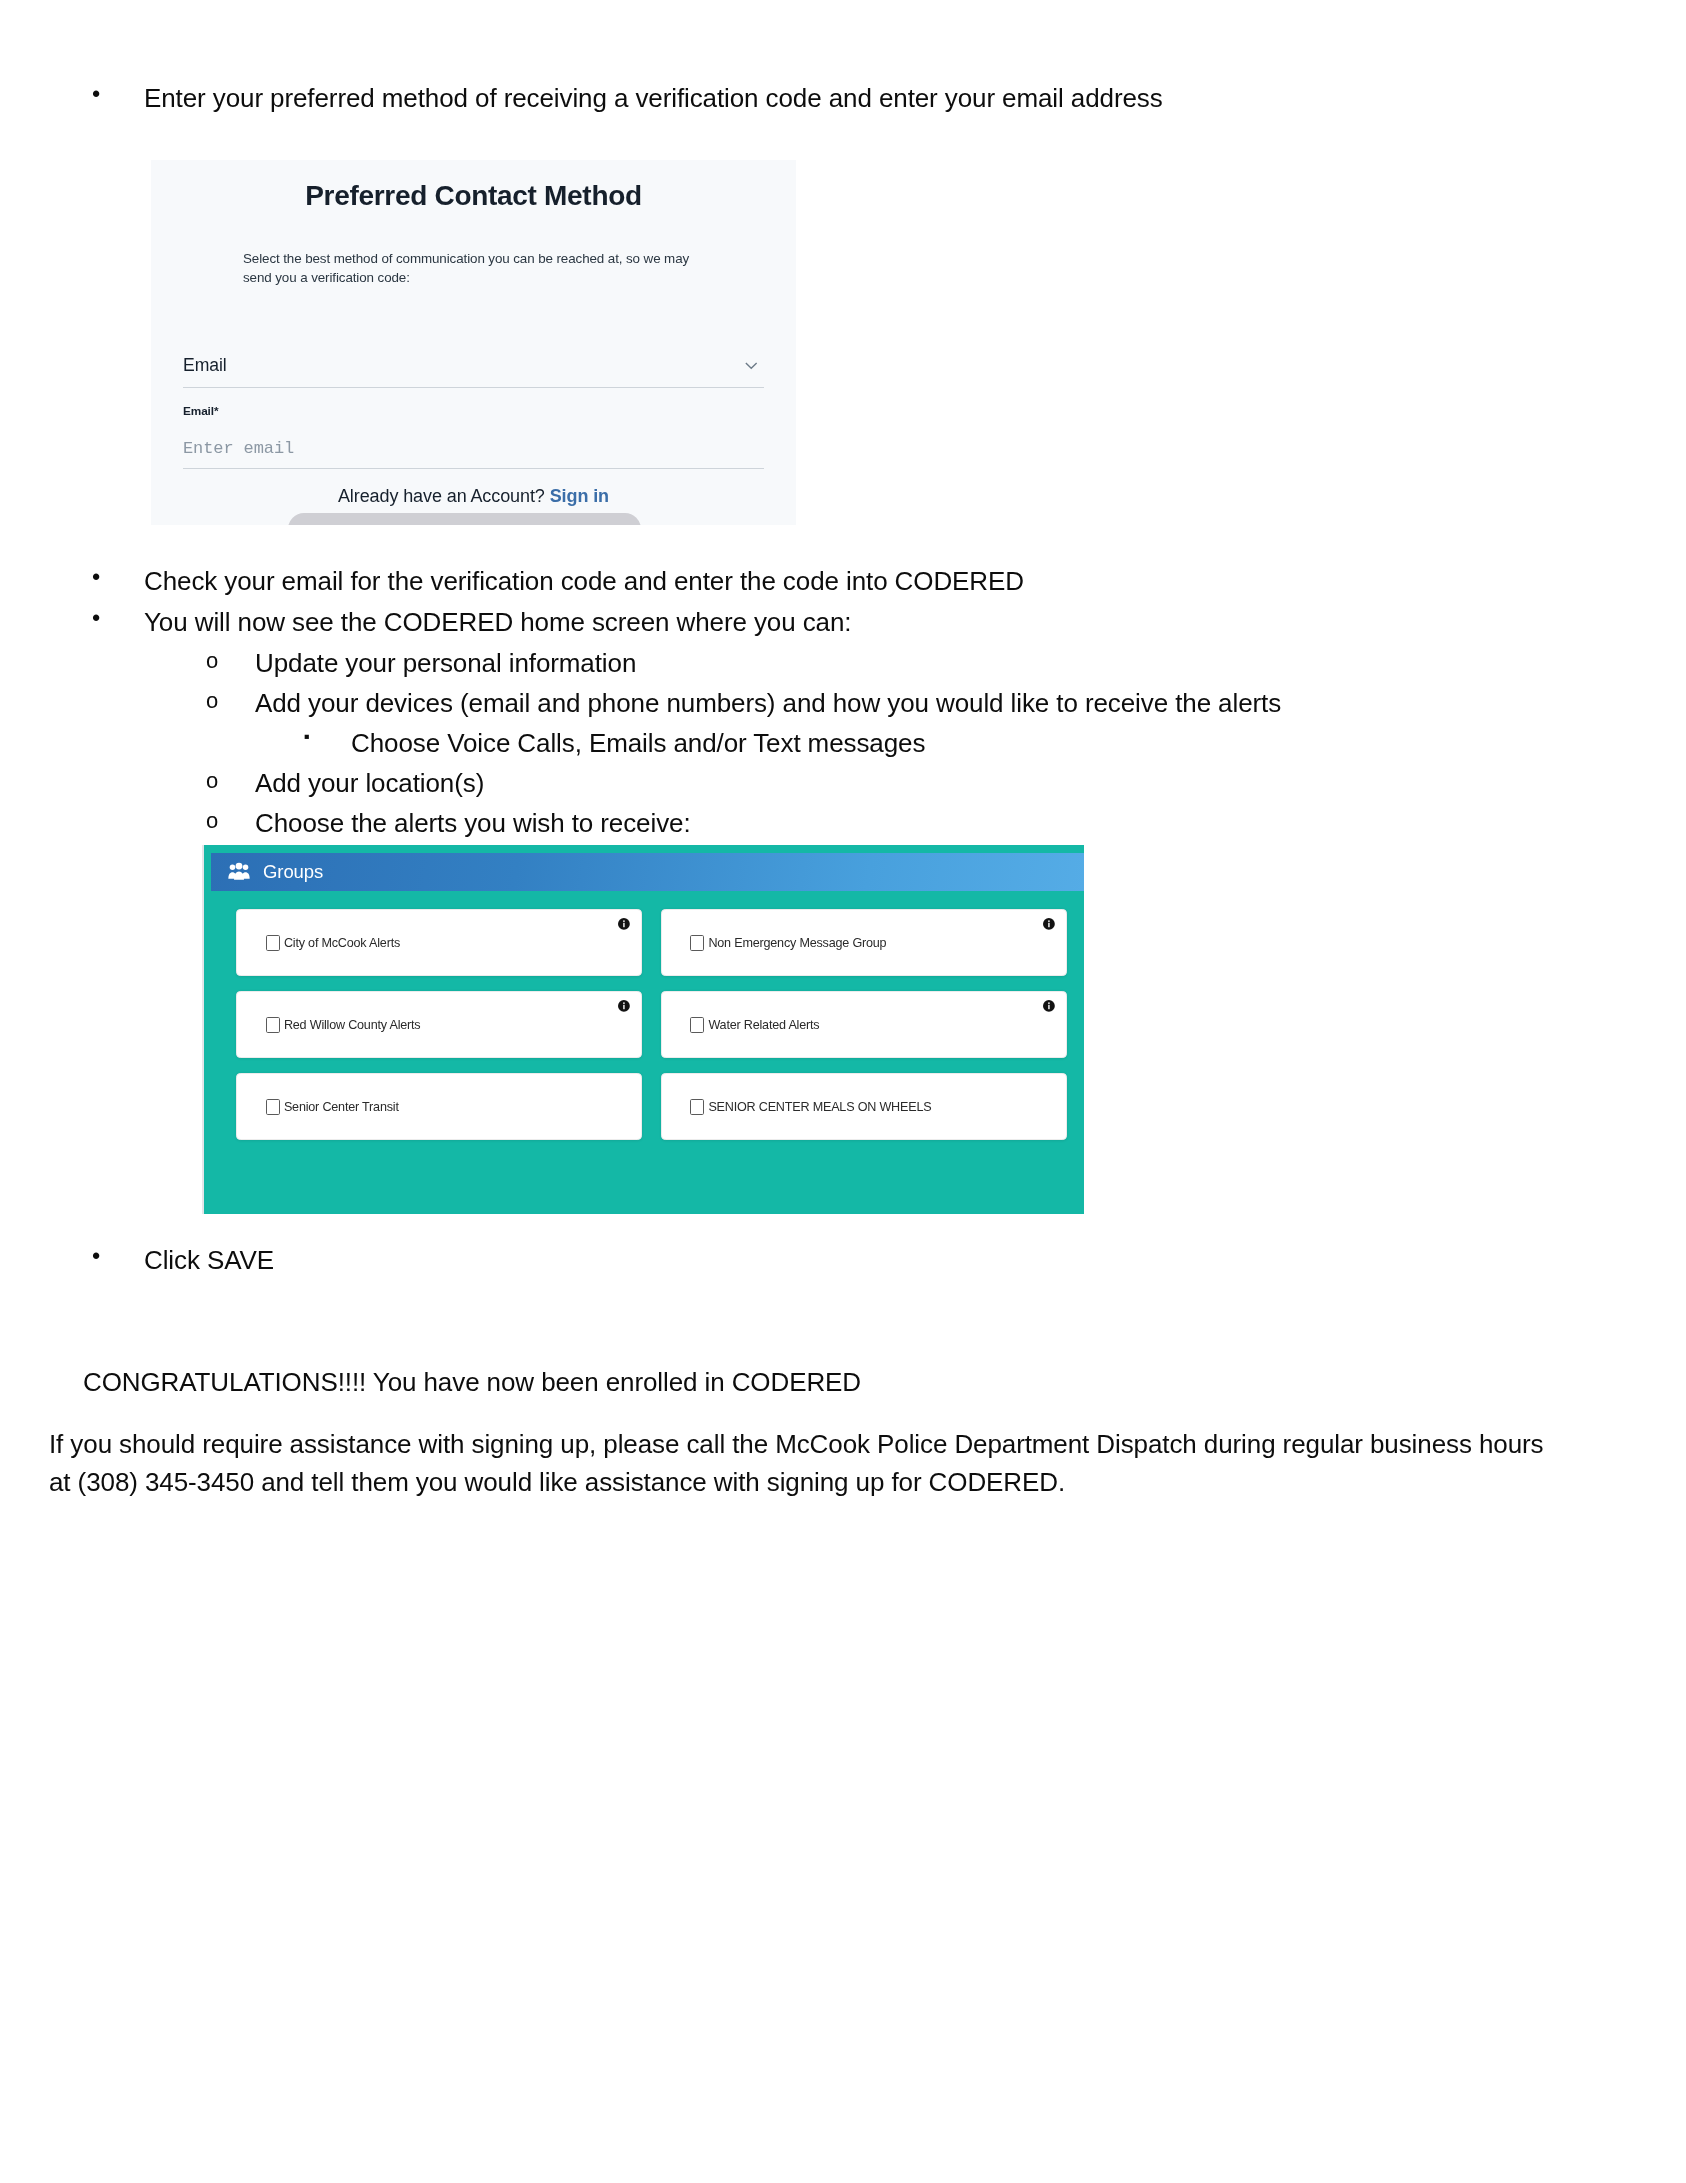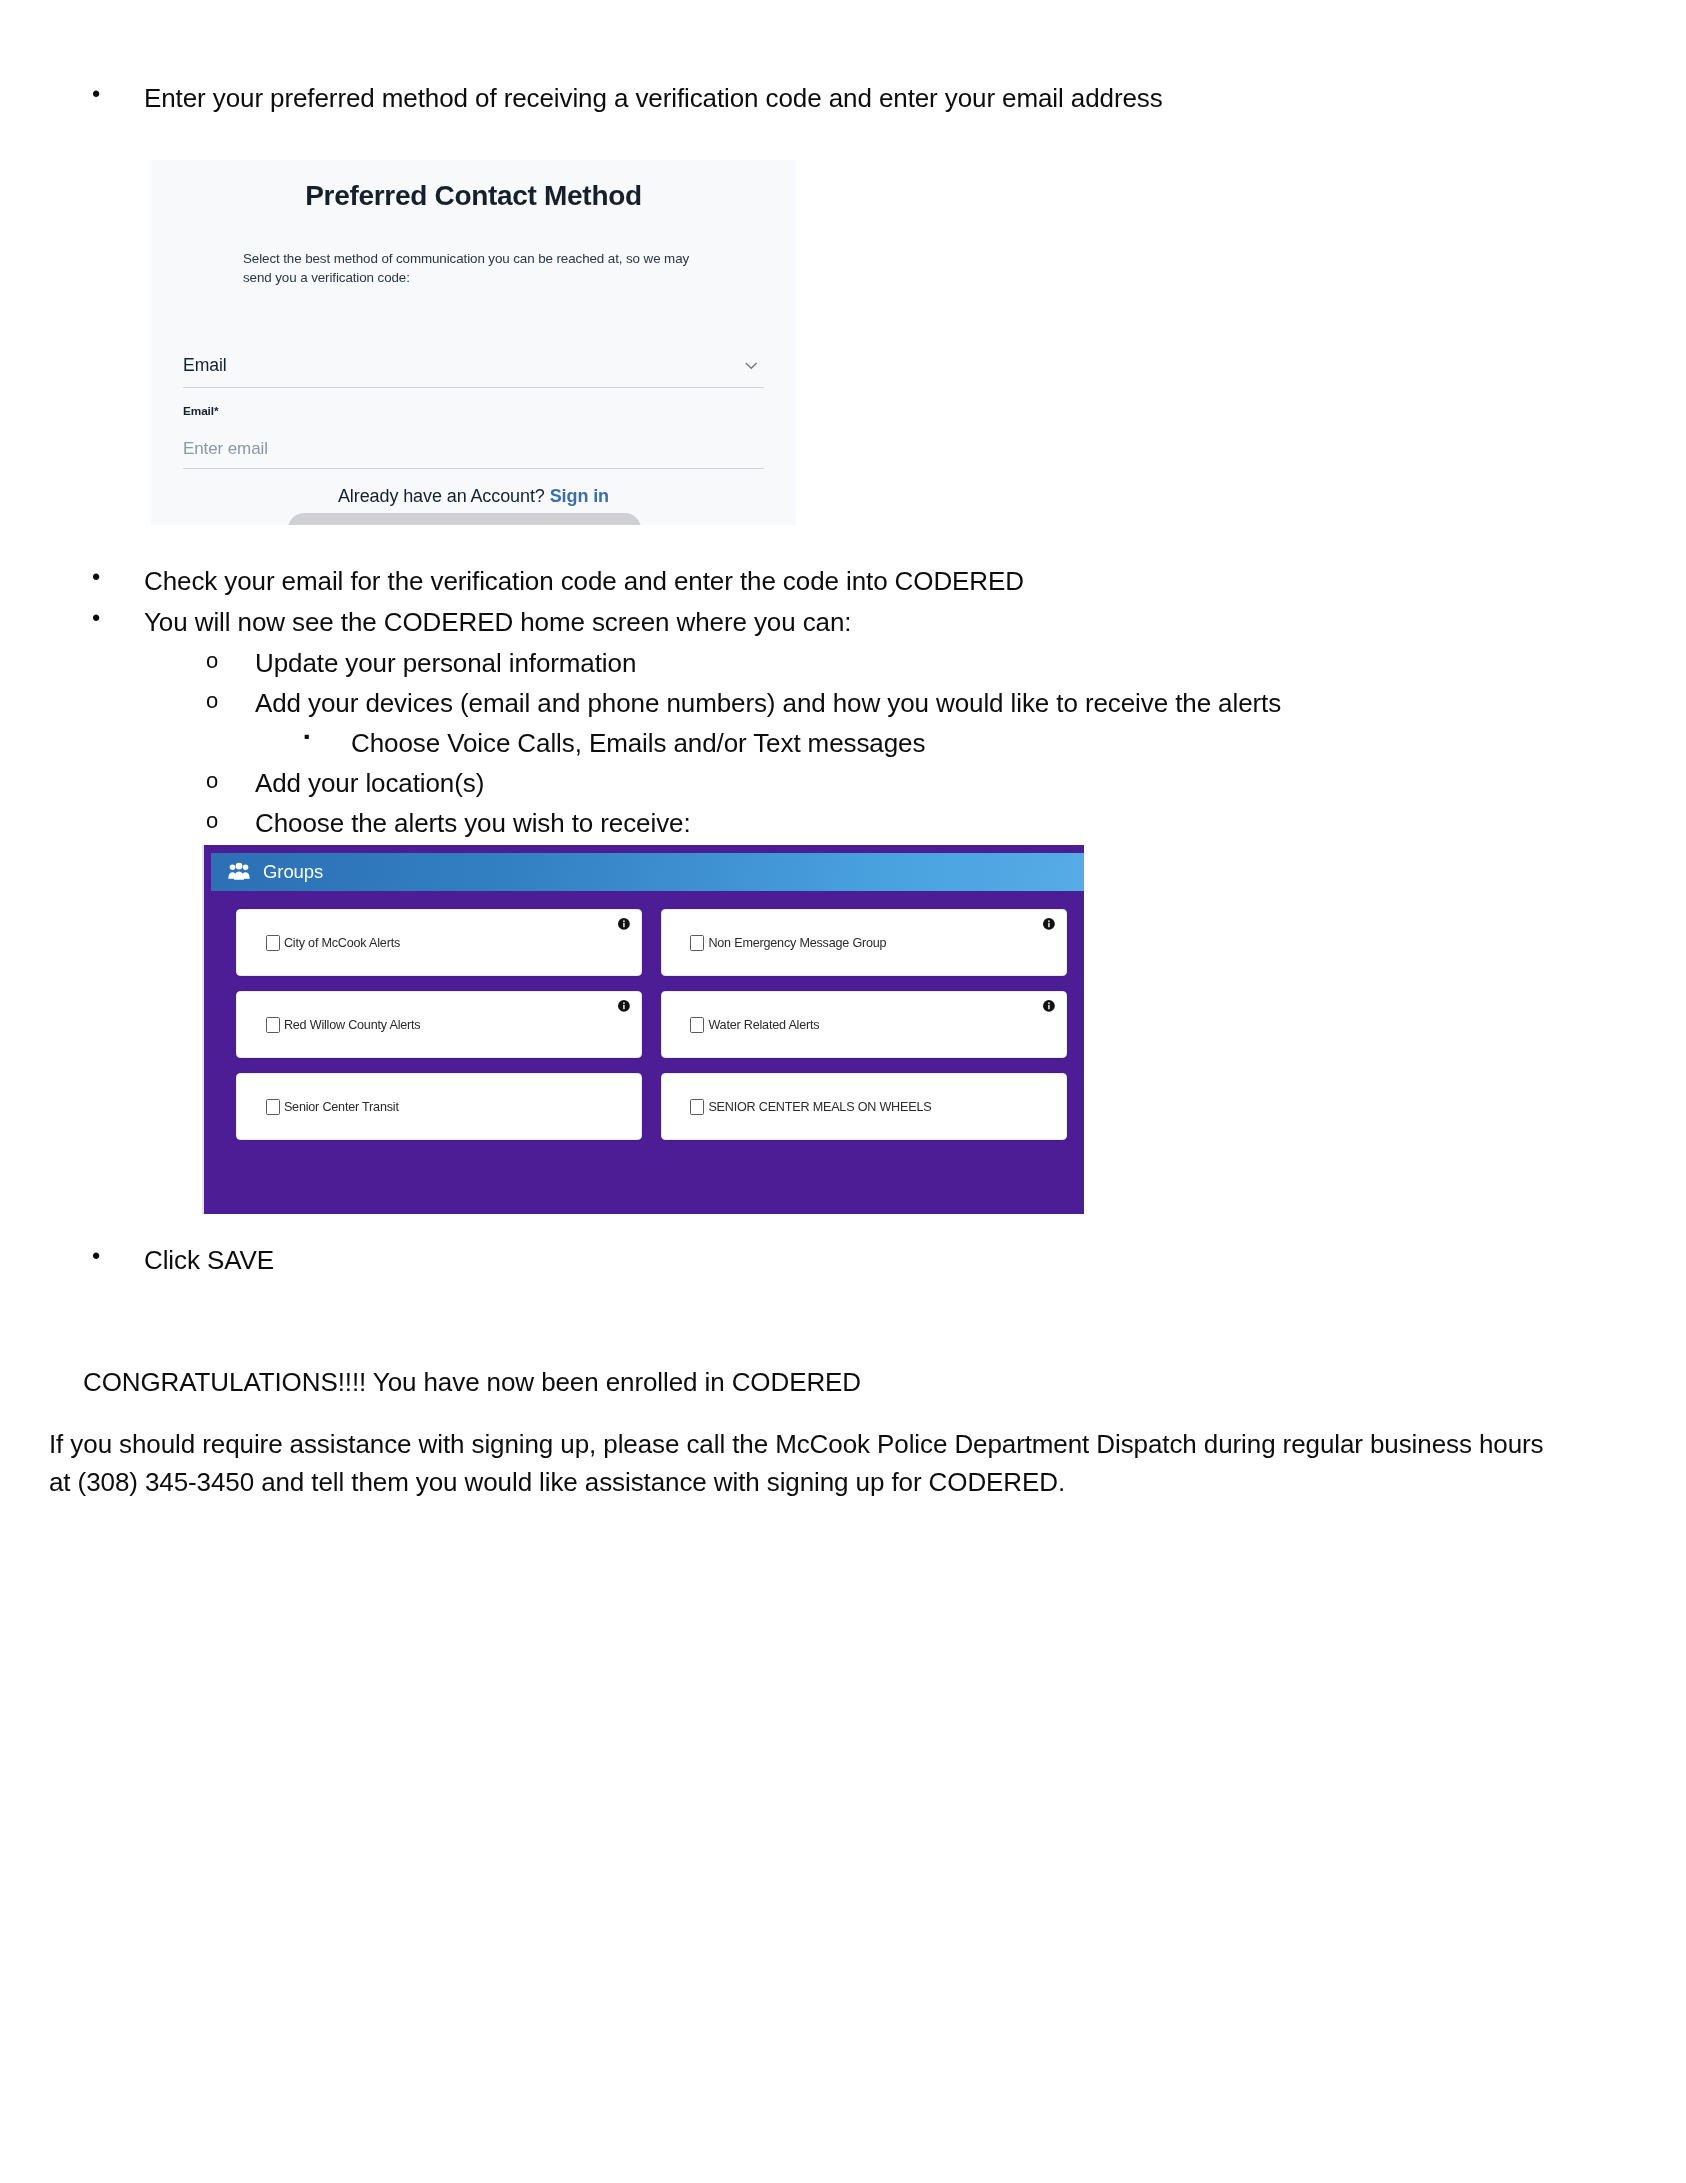--- a/index.html
+++ b/index.html
@@ -156,20 +156,21 @@
     width: 581px;
     height: 40px;
     border-bottom: 1.7px solid #ced4da;
     display: flex;
     align-items: center;
   }
   .cp-input-placeholder {
     font-size: 17px;
     color: #8c98a4;
     letter-spacing: -0.1px;
+    font-family: Liberation Mono, monospace;
   }
 
   .cp-signin-row {
     position: absolute;
     left: 0;
     top: 326px;
     width: 100%;
     text-align: center;
     font-size: 18px;
     color: #16202c;
@@ -199,21 +200,21 @@
     cursor: default;
   }
 
   
   .groups-panel {
     position: absolute;
     left: 202px;
     top: 845px;
     width: 882px;
     height: 369px;
-    background: #4c1d95;
+    background: #14b8a6;
     border-left: 2.5px solid #e3e6e9;
     overflow: hidden;
   }
 
   .groups-header {
     position: absolute;
     left: 6.7px;
     top: 7.6px;
     width: 875px;
     height: 38px;

